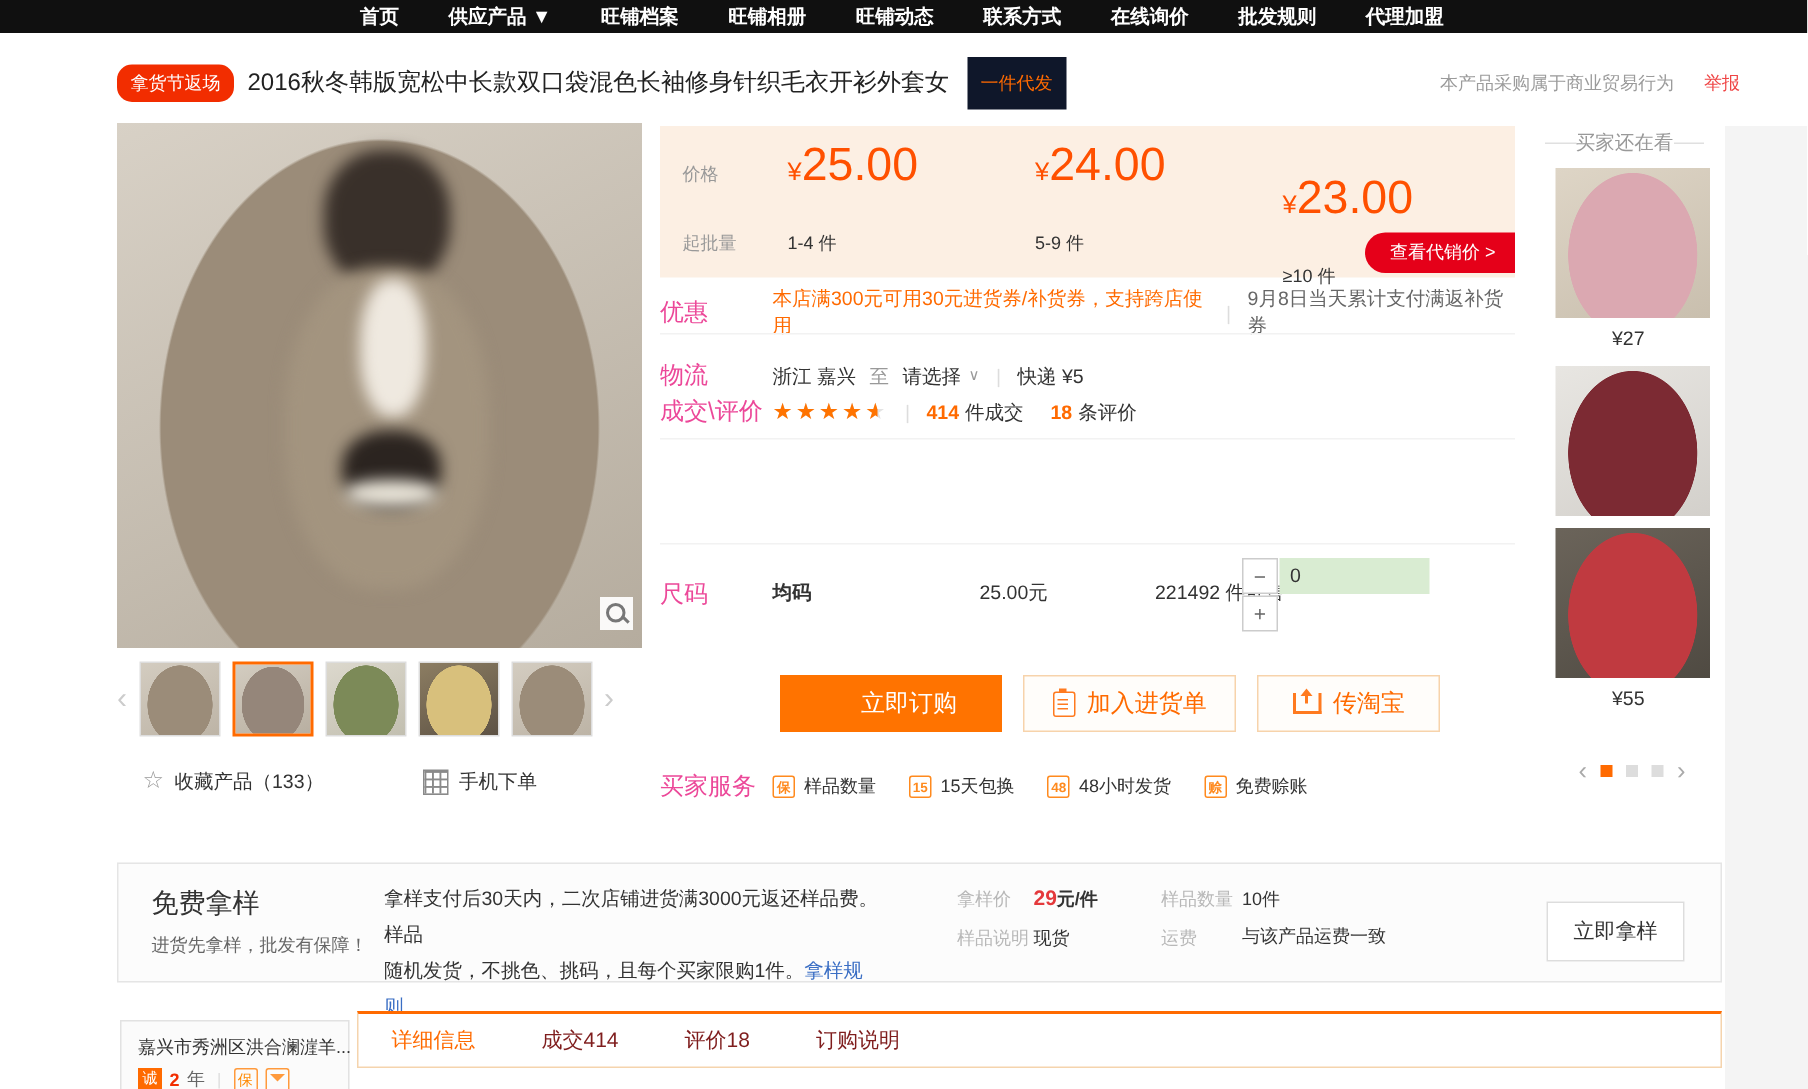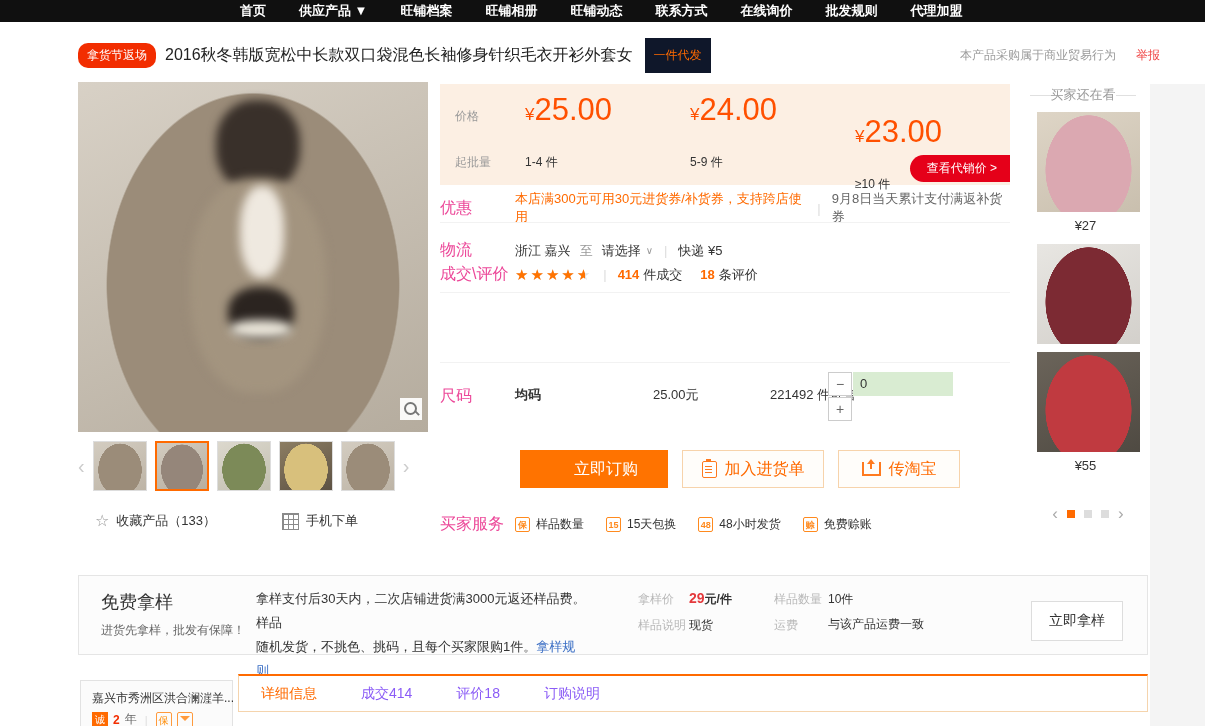--- a/index.html
+++ b/index.html
@@ -128,21 +128,21 @@
   .seller-meta{position:absolute;left:11px;top:30px;display:flex;align-items:center;gap:5px;}
   .cert-badge{width:16px;height:16px;background:#ff6a00;color:#fff;font-size:10px;line-height:16px;text-align:center;}
   .yr-num{color:#f22d00;font-weight:bold;font-size:12px;}
   .yr-unit{color:#666;font-size:12px;}
   .meta-div{color:#ddd;font-size:11px;margin:0 3px;}
   .oicon{width:16px;height:16px;border:1px solid #ff9a3c;color:#ff8a00;font-size:10px;line-height:15px;text-align:center;box-sizing:border-box;border-radius:2px;}
   .mail-ico{position:relative;}
   .mail-ico:before{content:"";position:absolute;left:2px;top:3px;border:5px solid transparent;border-top:5px solid #ff9a3c;}
 
   .tab-bar{position:absolute;left:238px;top:674px;width:910px;height:38px;background:#fff;border:1px solid #f5d4ad;border-top:2px solid #ff6a00;box-sizing:border-box;display:flex;align-items:center;padding-left:22px;gap:44px;}
-  .tab{font-size:14px;color:#8b5cf6;cursor:pointer;white-space:nowrap;}
+  .tab{font-size:14px;color:#7f1d1d;cursor:pointer;white-space:nowrap;}
   .tab.active{color:#ff6a00;}
 
   
   .sb-title{position:absolute;left:1030px;top:86px;width:106px;display:flex;align-items:center;gap:0;}
   .sb-title .ln{flex:1;height:1px;background:#e0e0e0;}
   .sb-title .tx{color:#999;font-size:13px;white-space:nowrap;}
   .sb-prod{position:absolute;left:1037px;width:97px;cursor:pointer;}
   .sbp1{top:112px;} .sbp2{top:244px;} .sbp3{top:352px;}
   .sb-img{width:103px;height:100px;}
   .sb-price{margin-top:6px;text-align:center;font-size:13px;color:#333;}

